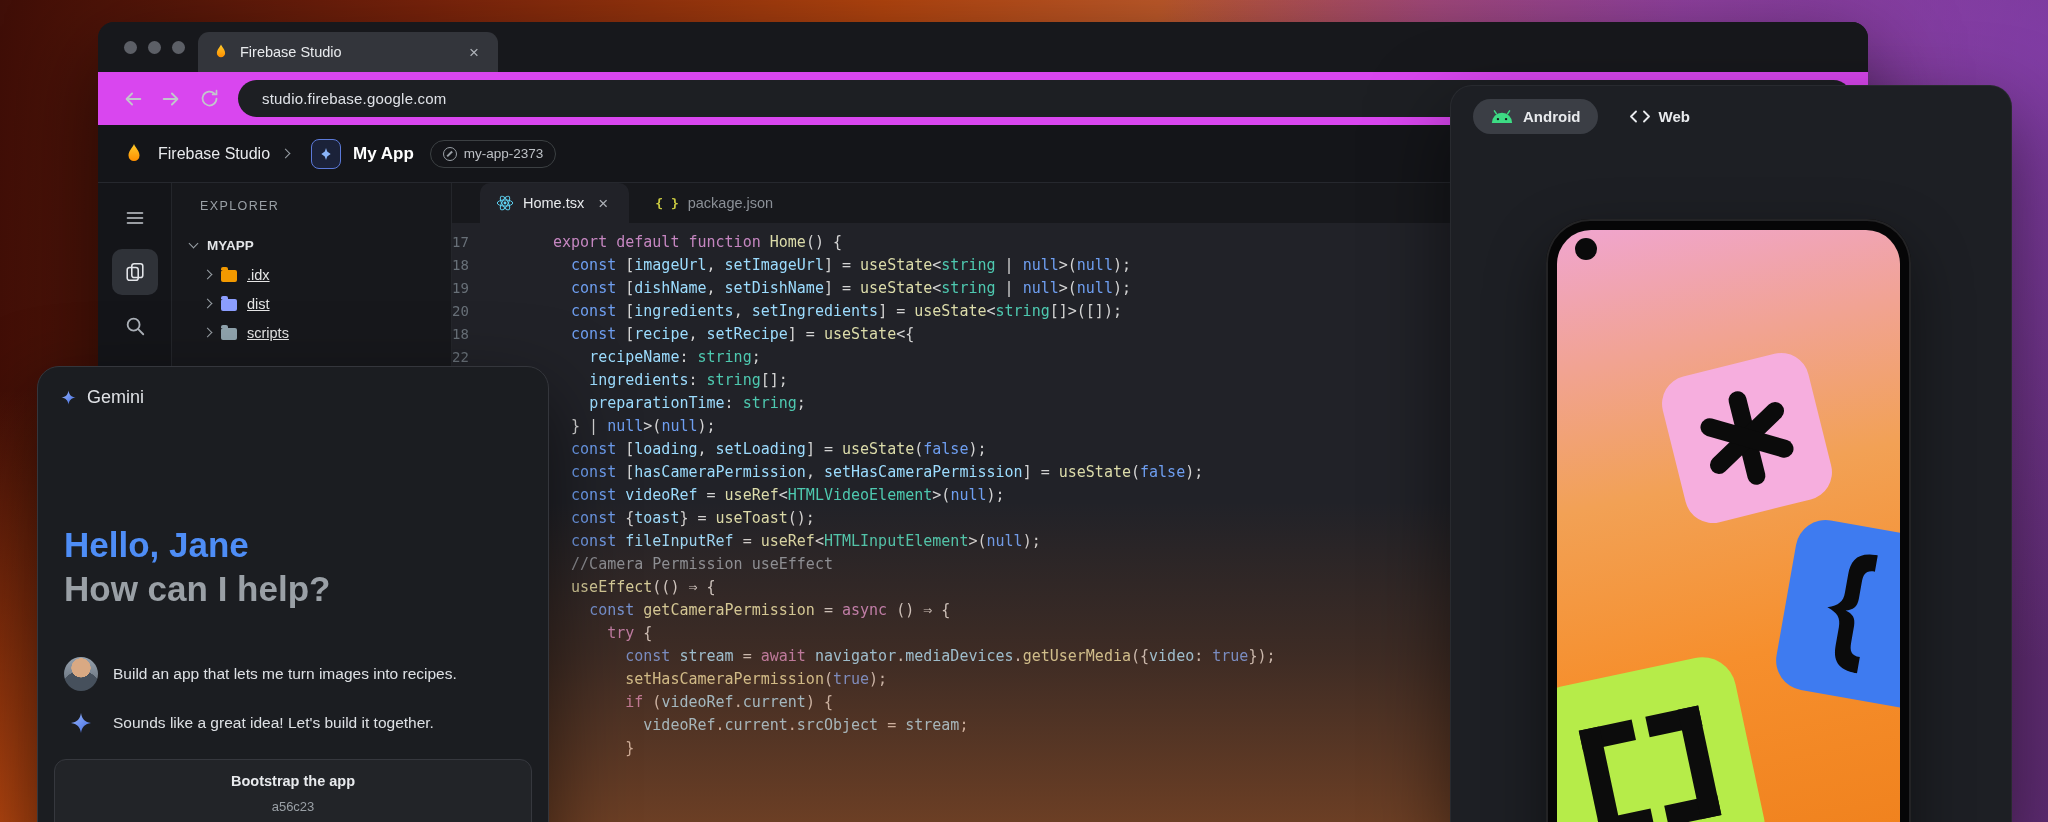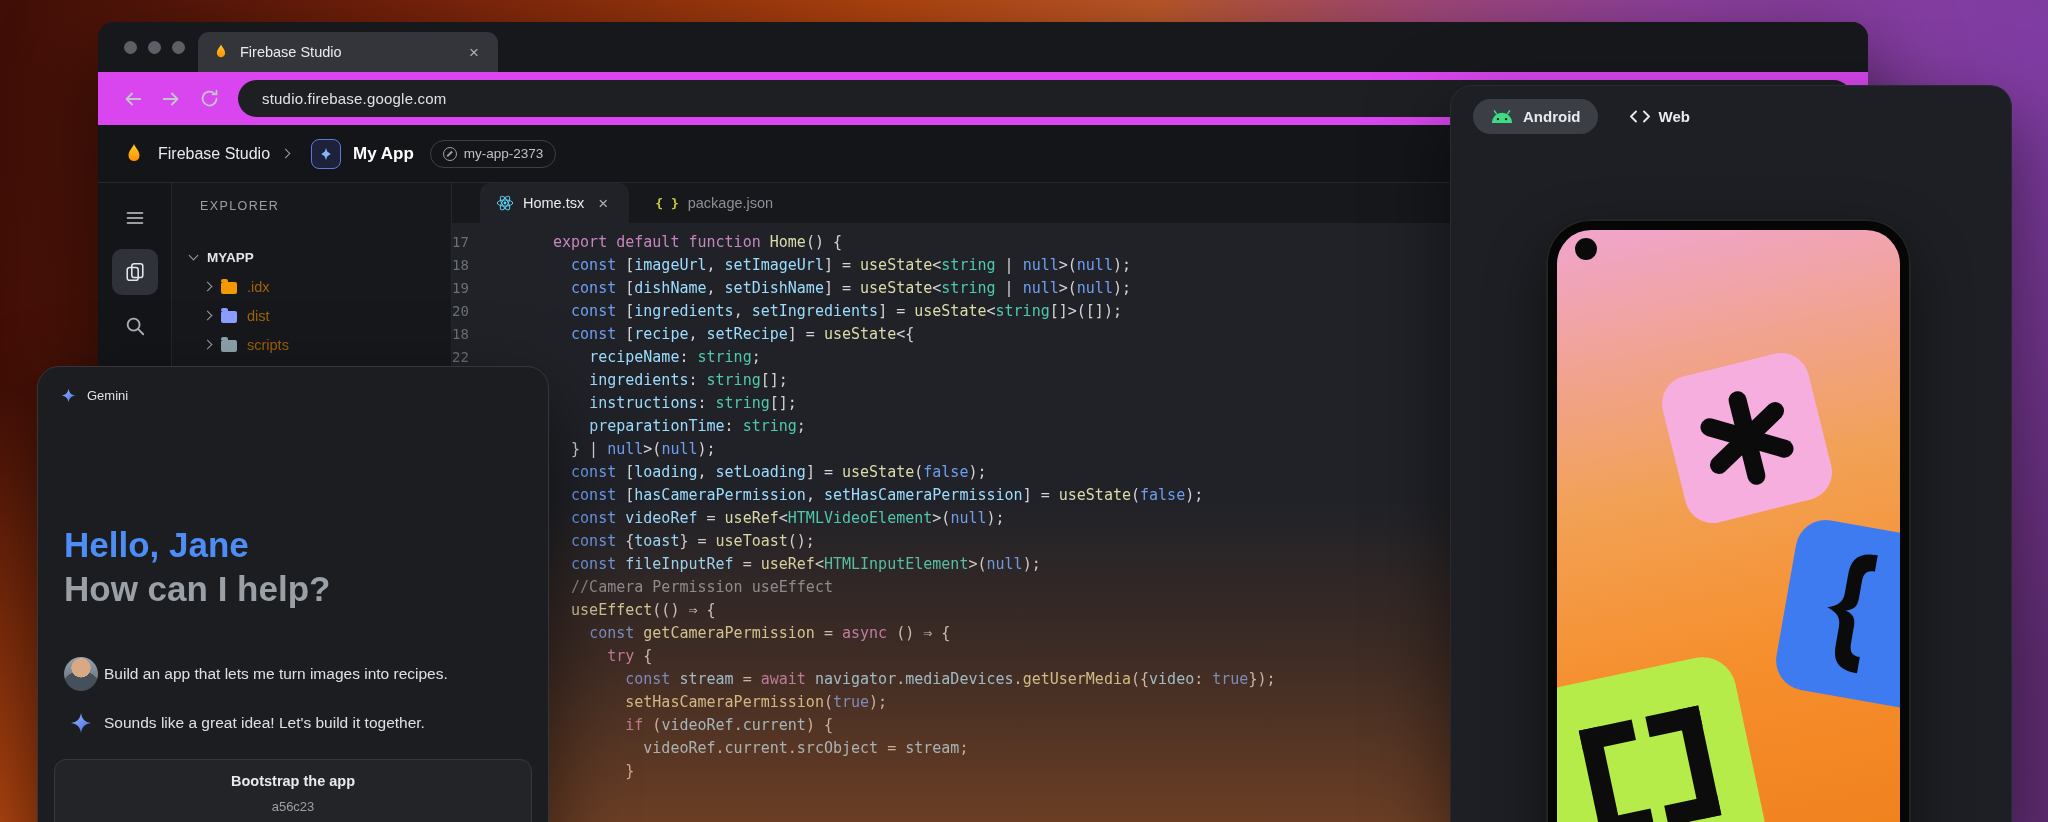--- a/index.html
+++ b/index.html
@@ -45,26 +45,26 @@
   .badge-ic::after{content:"";position:absolute;left:2px;top:5px;width:7px;height:1.5px;background:#9aa0a6;transform:rotate(-45deg);}
   .badge-text{font-size:13.5px;color:#bdc1c6;}
 
   .mainrow{position:absolute;top:161px;left:0;right:0;bottom:0;display:flex;}
   .rail{width:74px;background:#141519;border-right:1px solid #24262b;display:flex;flex-direction:column;align-items:center;padding-top:12px;gap:8px;}
   .rail-btn{width:46px;height:46px;display:grid;place-items:center;border-radius:10px;}
   .rail-btn.active{background:#2f3238;}
 
   .explorer{width:280px;background:#17181c;border-right:1px solid #24262b;padding-top:16px;}
   .explorer-title{padding-left:28px;font-size:12.5px;letter-spacing:1.4px;color:#9aa0a6;}
-  .tree{margin-top:32px;}
+  .tree{margin-top:20px;}
   .tree-root{display:flex;align-items:center;gap:10px;padding:5px 0 7px 18px;color:#e3e5e8;font-weight:700;font-size:13.5px;}
   .tree-item{display:flex;align-items:center;gap:10px;padding:6.5px 0 6.5px 32px;color:#c4c8ce;font-size:14.5px;}
   .folder-ic{width:16px;height:12px;background:currentColor;border-radius:2px;position:relative;margin-top:3px;flex:0 0 auto;}
   .folder-ic::before{content:"";position:absolute;top:-3px;left:0;width:7px;height:3px;background:currentColor;border-radius:2px 2px 0 0;}
-  .tree-label{color:#a16207;}
+  .tree-label{color:#e5e5e5;text-decoration:underline;}
 
   .editor{flex:1;background:#212228;display:flex;flex-direction:column;position:relative;min-width:0;}
   .edtabs{height:40px;background:#17181c;display:flex;align-items:flex-end;padding-left:28px;flex:0 0 auto;}
   .edtab{height:40px;display:flex;align-items:center;gap:9px;padding:0 16px;font-size:14.5px;white-space:nowrap;}
   .edtab.active{background:#212228;border-radius:10px 10px 0 0;color:#e8eaed;}
   .edtab.inactive{color:#8b9097;margin-left:10px;}
   .brace-ic{font-family:"DejaVu Sans Mono",monospace;font-size:13px;color:#cbcb41;font-weight:700;}
   .code{padding-top:8px;font-family:"DejaVu Sans Mono",monospace;font-size:15px;line-height:23px;overflow:hidden;}
   .code-line{display:flex;}
   .gutter{flex:0 0 63px;text-align:left;color:#687078;font-size:14px;}
@@ -72,25 +72,25 @@
   .tk-kw{color:#c586c0;} .tk-st{color:#6e9ef0;} .tk-fn{color:#dcdcaa;}
   .tk-va{color:#9cdcfe;} .tk-ty{color:#4ec9b0;} .tk-pu{color:#d4d4d4;} .tk-cm{color:#8b949e;}
 
   .warmglow{position:absolute;left:0;right:0;bottom:0;height:340px;pointer-events:none;
     background:linear-gradient(180deg,rgba(160,75,22,0) 0%,rgba(165,78,24,.22) 45%,rgba(210,102,32,.45) 100%);}
 
   
   .gemini{position:absolute;left:37px;top:366px;width:512px;height:620px;background:#1b1d21;
     border:1px solid #34363c;border-radius:22px;box-shadow:0 30px 80px rgba(0,0,0,.55);z-index:3;}
   .gem-head{position:absolute;top:20px;left:22px;display:flex;gap:10px;align-items:center;}
-  .gem-title{font-size:13px;color:#dfe1e5;}
+  .gem-title{font-size:18px;color:#dfe1e5;}
   .greet{position:absolute;top:156px;left:26px;font-size:35px;font-weight:700;line-height:1.27;}
   .greet-l1{color:#4e8df6;}
   .greet-l2{color:#9aa0a6;}
-  .msg{position:absolute;left:26px;right:20px;display:flex;gap:6px;align-items:center;}
+  .msg{position:absolute;left:26px;right:20px;display:flex;gap:15px;align-items:center;}
   .msg-user{top:290px;}
   .msg-ai{top:344px;}
   .avatar{width:34px;height:34px;border-radius:50%;flex:0 0 auto;
     background:
       radial-gradient(circle at 50% 32%, #d9a983 0 33%, rgba(0,0,0,0) 34%),
       radial-gradient(circle at 50% 98%, #46505c 0 52%, rgba(0,0,0,0) 53%),
       linear-gradient(180deg,#97a2ae,#5d6772);}
   .msg-text{font-size:15.5px;color:#dde0e4;}
   .card{position:absolute;top:392px;left:16px;right:16px;background:#222428;border:1px solid #36383e;border-radius:12px;overflow:hidden;}
   .card-row{display:flex;align-items:center;padding:13px 16px;gap:10px;flex-direction:column;}
@@ -292,24 +292,20 @@
           <div class="code-line">
             <span class="gutter">22</span>
             <span class="ctext"><span class="tk-pu">    </span><span class="tk-va">recipeName</span><span class="tk-pu">: </span><span class="tk-ty">string</span><span class="tk-pu">;</span></span>
           </div>
           <div class="code-line">
             <span class="gutter"></span>
             <span class="ctext"><span class="tk-pu">    </span><span class="tk-va">ingredients</span><span class="tk-pu">: </span><span class="tk-ty">string</span><span class="tk-pu">[];</span></span>
           </div>
           <div class="code-line">
             <span class="gutter"></span>
-            <span class="ctext"><span class="tk-pu">    </span><span class="tk-va">instructions</span><span class="tk-pu">: </span><span class="tk-ty">string</span><span class="tk-pu">[];</span></span>
-          </div>
-          <div class="code-line">
-            <span class="gutter"></span>
             <span class="ctext"><span class="tk-pu">    </span><span class="tk-va">preparationTime</span><span class="tk-pu">: </span><span class="tk-ty">string</span><span class="tk-pu">;</span></span>
           </div>
           <div class="code-line">
             <span class="gutter"></span>
             <span class="ctext"><span class="tk-pu">  } | </span><span class="tk-st">null</span><span class="tk-pu">&gt;(</span><span class="tk-st">null</span><span class="tk-pu">);</span></span>
           </div>
           <div class="code-line">
             <span class="gutter"></span>
             <span class="ctext"><span class="tk-pu">  </span><span class="tk-st">const</span><span class="tk-pu"> [</span><span class="tk-va">loading</span><span class="tk-pu">, </span><span class="tk-va">setLoading</span><span class="tk-pu">] = </span><span class="tk-fn">useState</span><span class="tk-pu">(</span><span class="tk-st">false</span><span class="tk-pu">);</span></span>
           </div>

